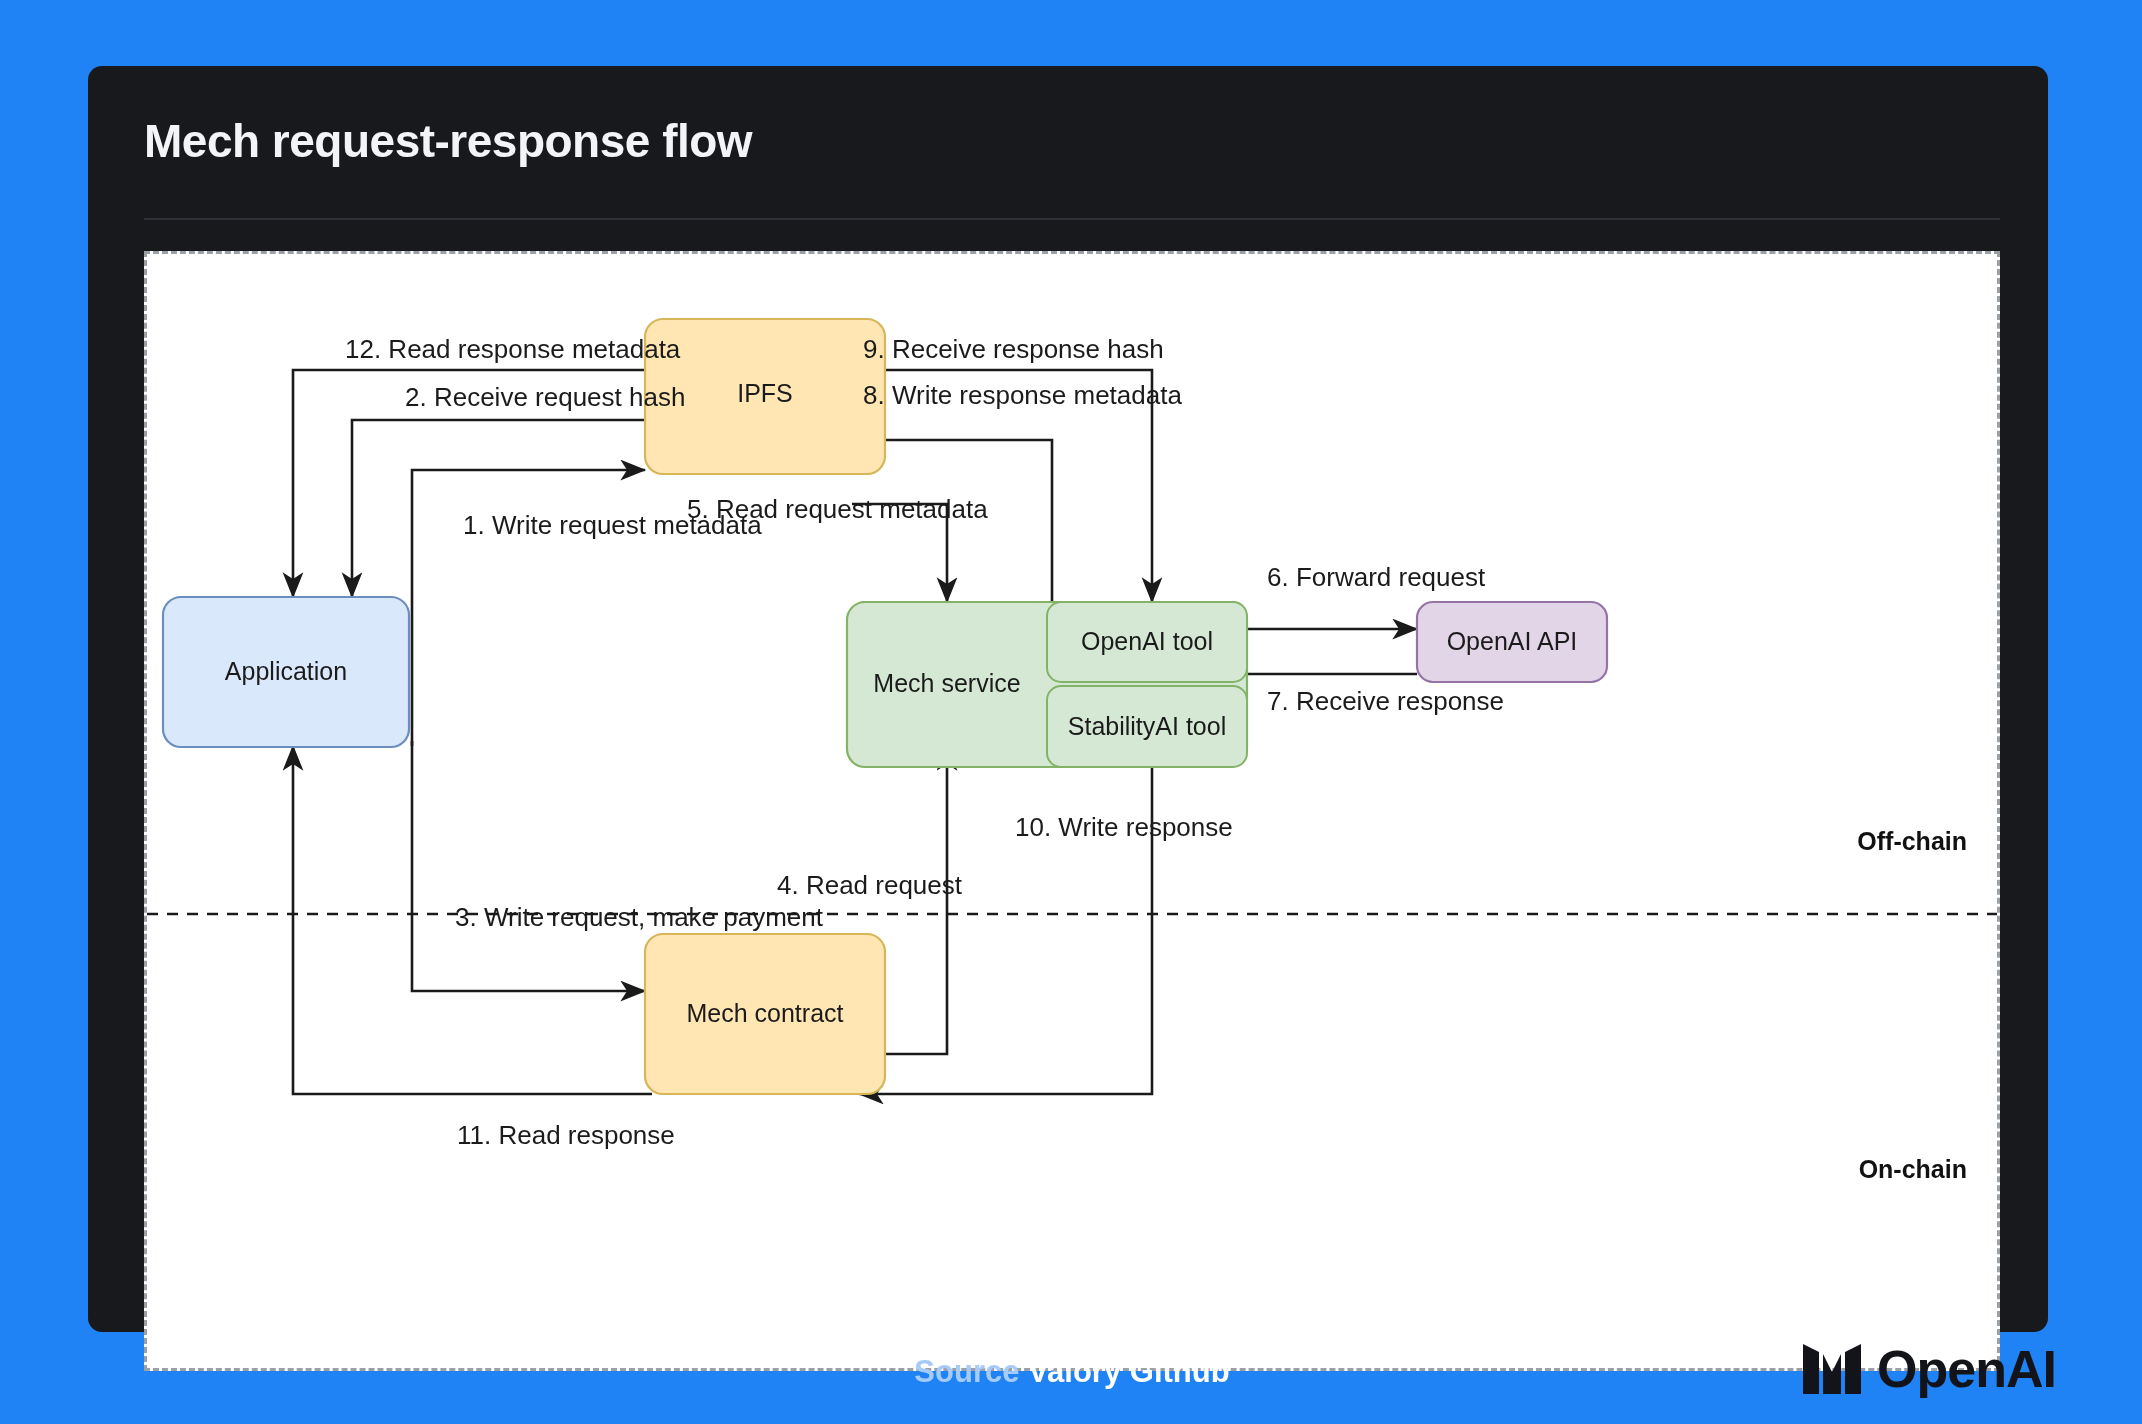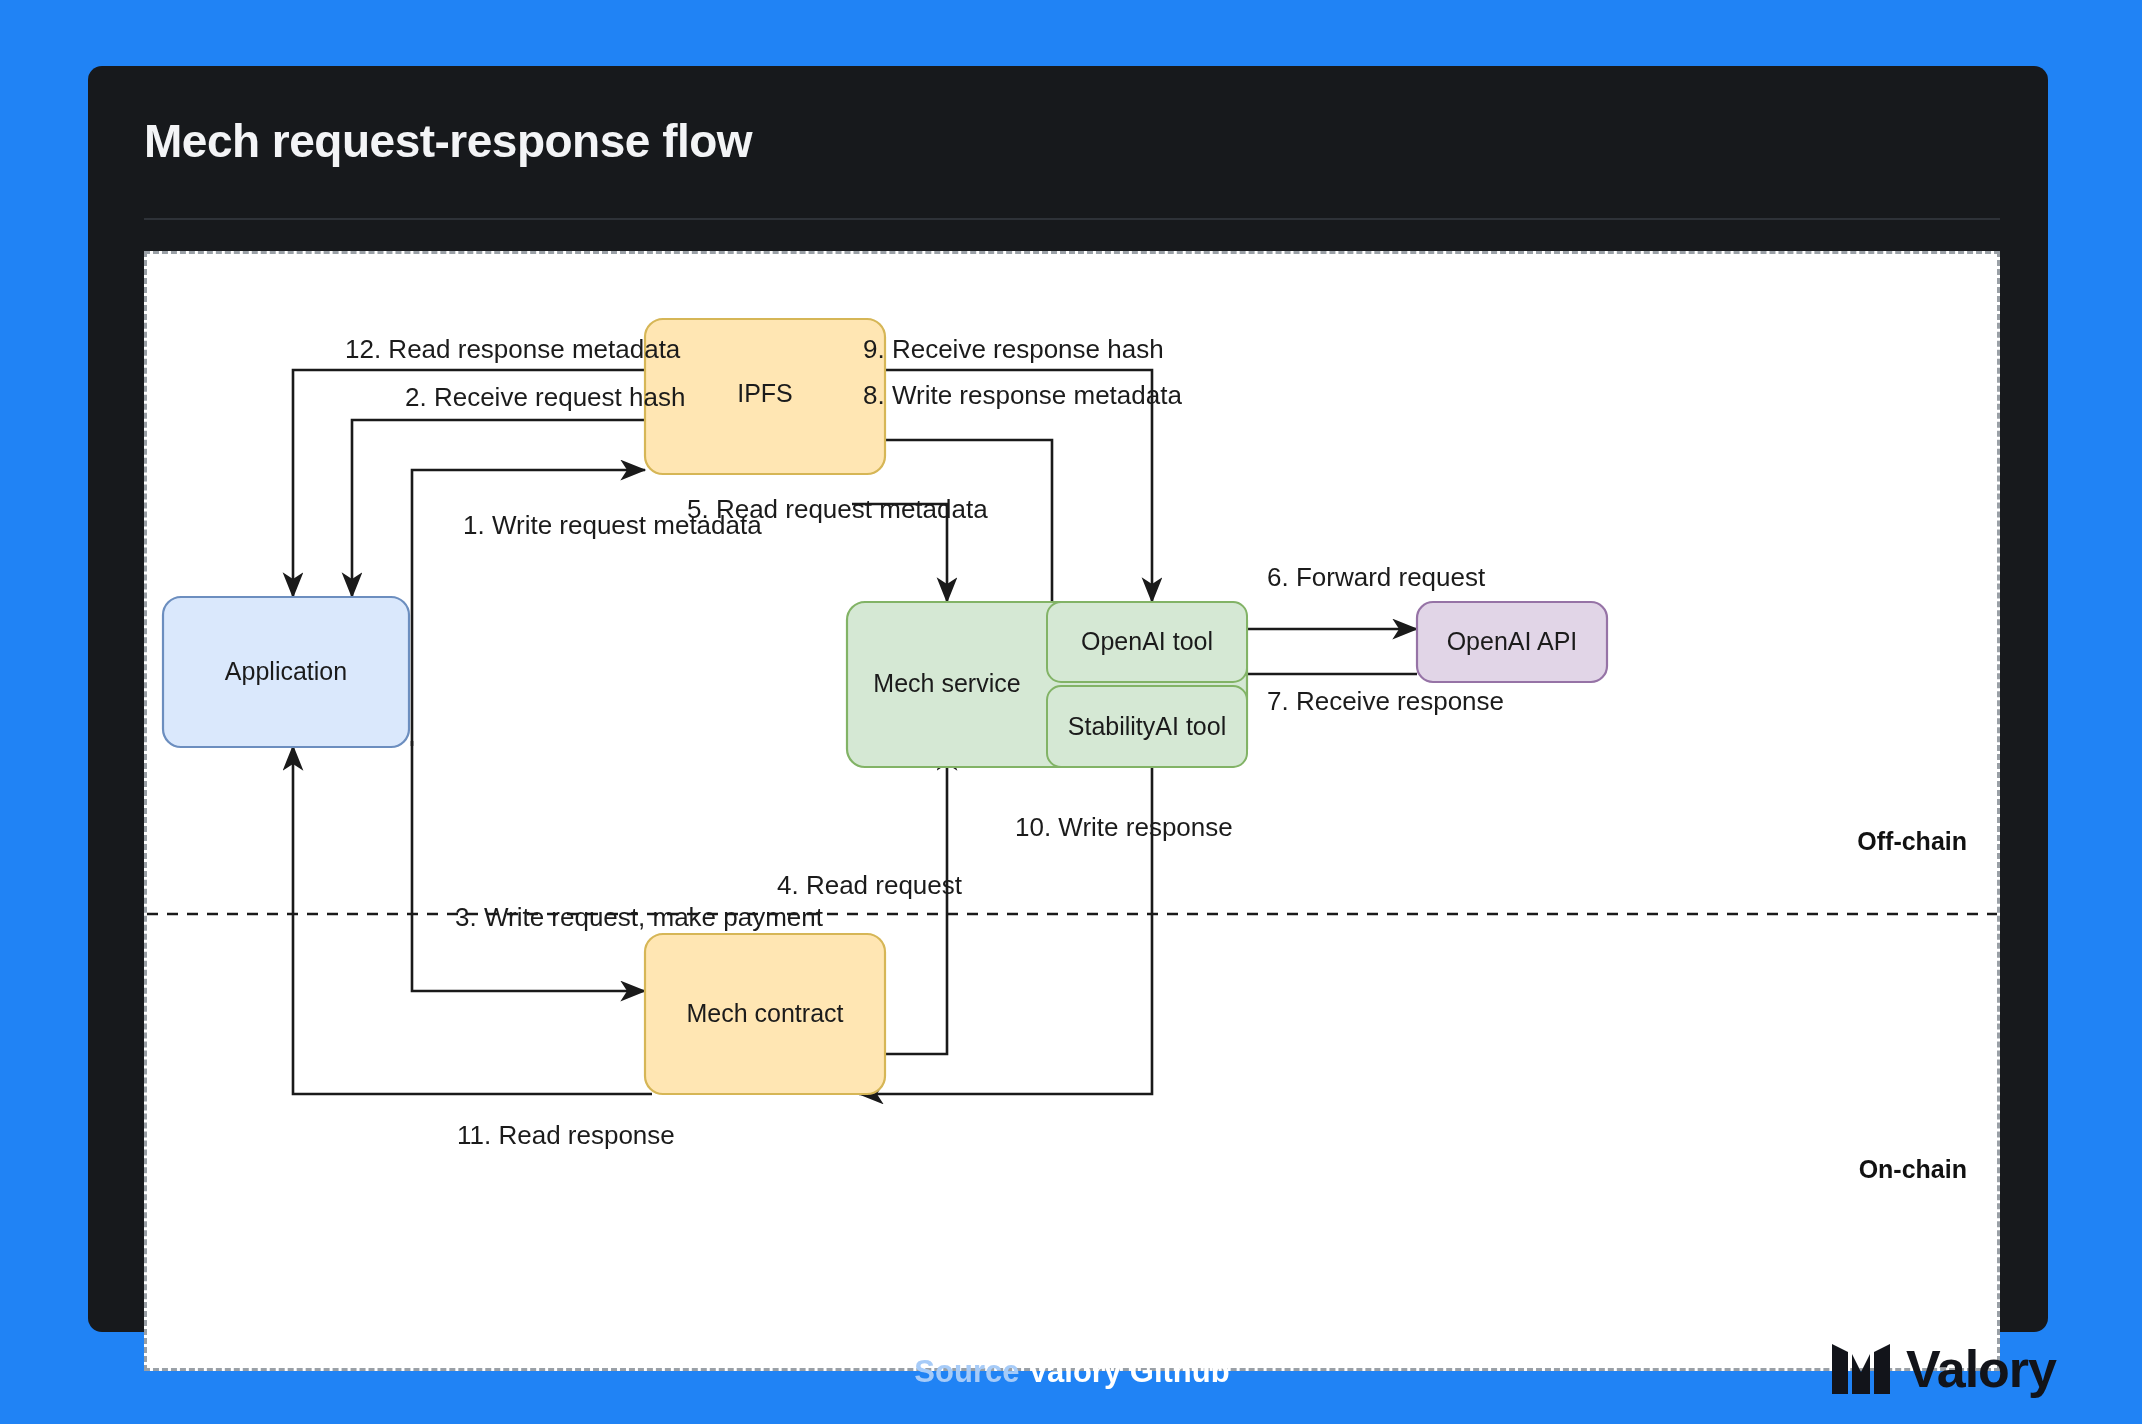--- a/index.html
+++ b/index.html
@@ -188,17 +188,17 @@
     <div class="source">
       <span class="lbl">Source</span>
       <span class="val">Valory Github</span>
     </div>
     <div class="messari">
       <svg width="62" height="54" viewBox="0 0 62 54">
         <path d="M2,2 L18,10 L18,52 L2,52 Z" fill="#12141a"></path>
         <path d="M22,12 L31,30 L40,12 L40,52 L22,52 Z" fill="#12141a"></path>
         <path d="M44,10 L60,2 L60,52 L44,52 Z" fill="#12141a"></path>
       </svg>
-      <span class="messari-word">Valory</span>
+      <span class="messari-word">OpenAI</span>
     </div>
   </div>
 
 </div>
 
 </body></html>

